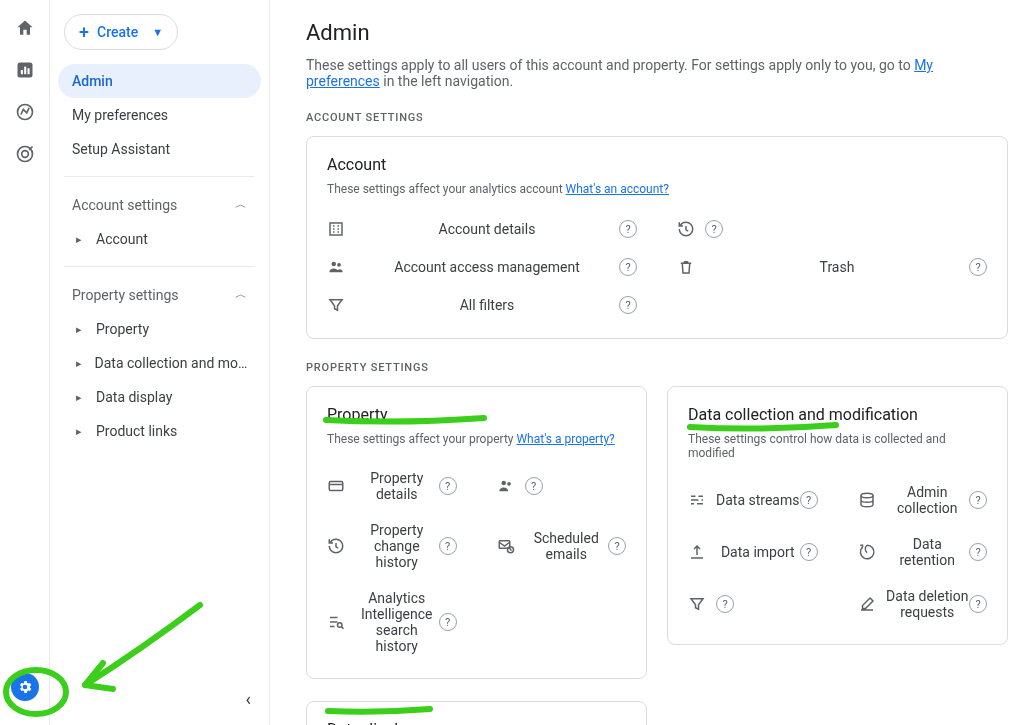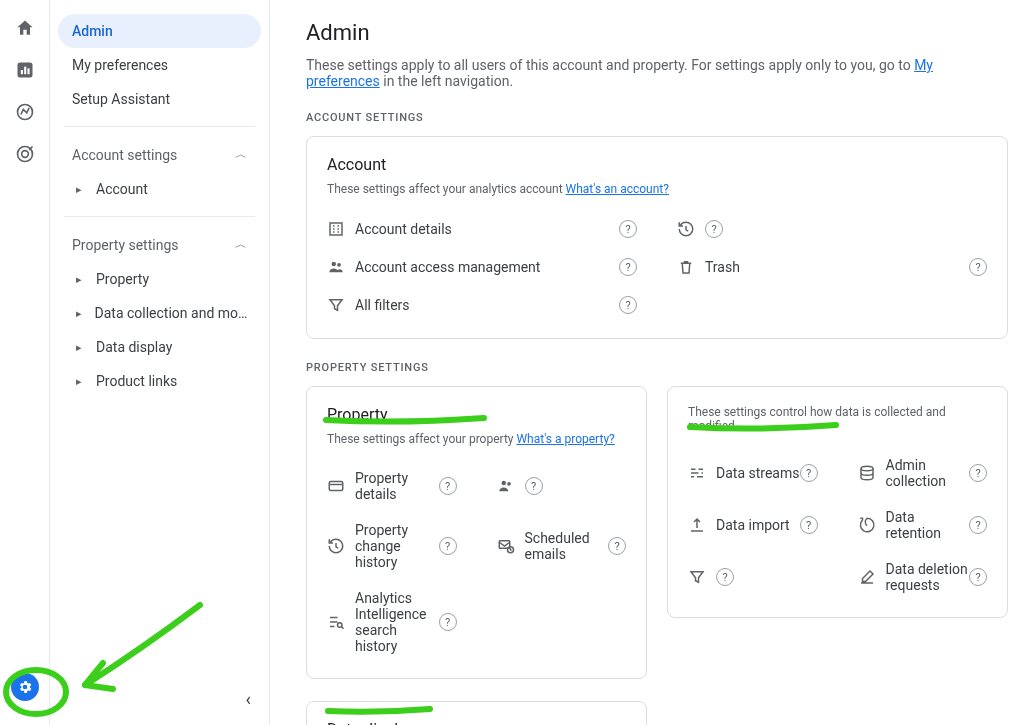--- a/index.html
+++ b/index.html
@@ -94,21 +94,21 @@
     font-size: 11px; letter-spacing: 0.8px; color:#5f6368;
     text-transform: uppercase; font-weight:500; margin: 8px 0 12px 0;
   }
   .card {
     border:1px solid #dadce0; border-radius:8px; padding: 18px 20px 14px 20px;
     margin-bottom: 22px;
   }
   .card-title { font-size:16px; color:#202124; margin-bottom:8px; }
   .card-sub { font-size:12px; color:#5f6368; margin-bottom: 14px; }
   .card-sub a { color:#1a73e8; text-decoration:underline; }
-  .rows { display:grid; grid-template-columns: 1fr 1fr; column-gap: 40px; }
+  .rows { display:grid; grid-template-columns: 1fr 1fr; column-gap: 40px; text-align: center; }
   .rows.single { grid-template-columns: 1fr 1fr; }
   .row {
     display:flex; align-items:center; padding: 10px 0;
     cursor:pointer;
   }
   .row .ricon2 { width:28px; color:#5f6368; display:flex; }
   .row .rlabel { flex:1; color:#3c4043; font-size:14px; }
   .row .help { color:#5f6368; width:18px; height:18px; border:1.5px solid #9aa0a6; border-radius:50%; display:flex; align-items:center; justify-content:center; font-size:11px; }
   .two-col { display:grid; grid-template-columns: 1fr 1fr; gap: 20px; align-items:start; }
   
@@ -148,20 +148,25 @@
         </svg>
     </div>
     <div class="admin-gear">
       <svg width="16" height="16" viewBox="0 0 24 24" fill="#fff">
           <path d="M19.4 13a7.5 7.5 0 000-2l2.1-1.6-2-3.5-2.5 1a7.4 7.4 0 00-1.7-1L15 3h-4l-.3 2.9a7.4 7.4 0 00-1.7 1l-2.5-1-2 3.5L6.6 11a7.5 7.5 0 000 2l-2.1 1.6 2 3.5 2.5-1a7.4 7.4 0 001.7 1L11 21h4l.3-2.9a7.4 7.4 0 001.7-1l2.5 1 2-3.5zM12 15.5A3.5 3.5 0 1115.5 12 3.5 3.5 0 0112 15.5z"></path>
         </svg>
     </div>
   </div>
 
   <div class="sidebar">
+    <div class="create-btn">
+      <span class="plus">+</span>
+      <span>Create</span>
+      <span class="chev">▼</span>
+    </div>
     <div class="navlist">
       <div class="navitem active">Admin</div>
       <div class="navitem">My preferences</div>
       <div class="navitem">Setup Assistant</div>
       <div class="navdiv"></div>
       <div class="navhead">
         <span>Account settings</span>
         <span style="font-size:12px;">︿</span>
       </div>
       <div class="navsub">
@@ -329,20 +334,21 @@
         </div>
 
         <div class="card">
           <div class="card-title">Data display</div>
 
         </div>
       </div>
 
       <div>
         <div class="card">
+          <div class="card-title">Data collection and modification</div>
           <div class="card-sub">These settings control how data is collected and modified</div>
           <div class="rows single">
             <div class="row">
               <span class="ricon2">
                   <svg width="18" height="18" viewBox="0 0 24 24" fill="none" stroke="#5f6368" stroke-width="2">
                     <path d="M4 7h6M14 7h6M4 12h10M18 12h2M4 17h4M12 17h8"></path>
                   </svg>
                 </span>
               <span class="rlabel">Data streams</span>
               <span class="help">?</span>

